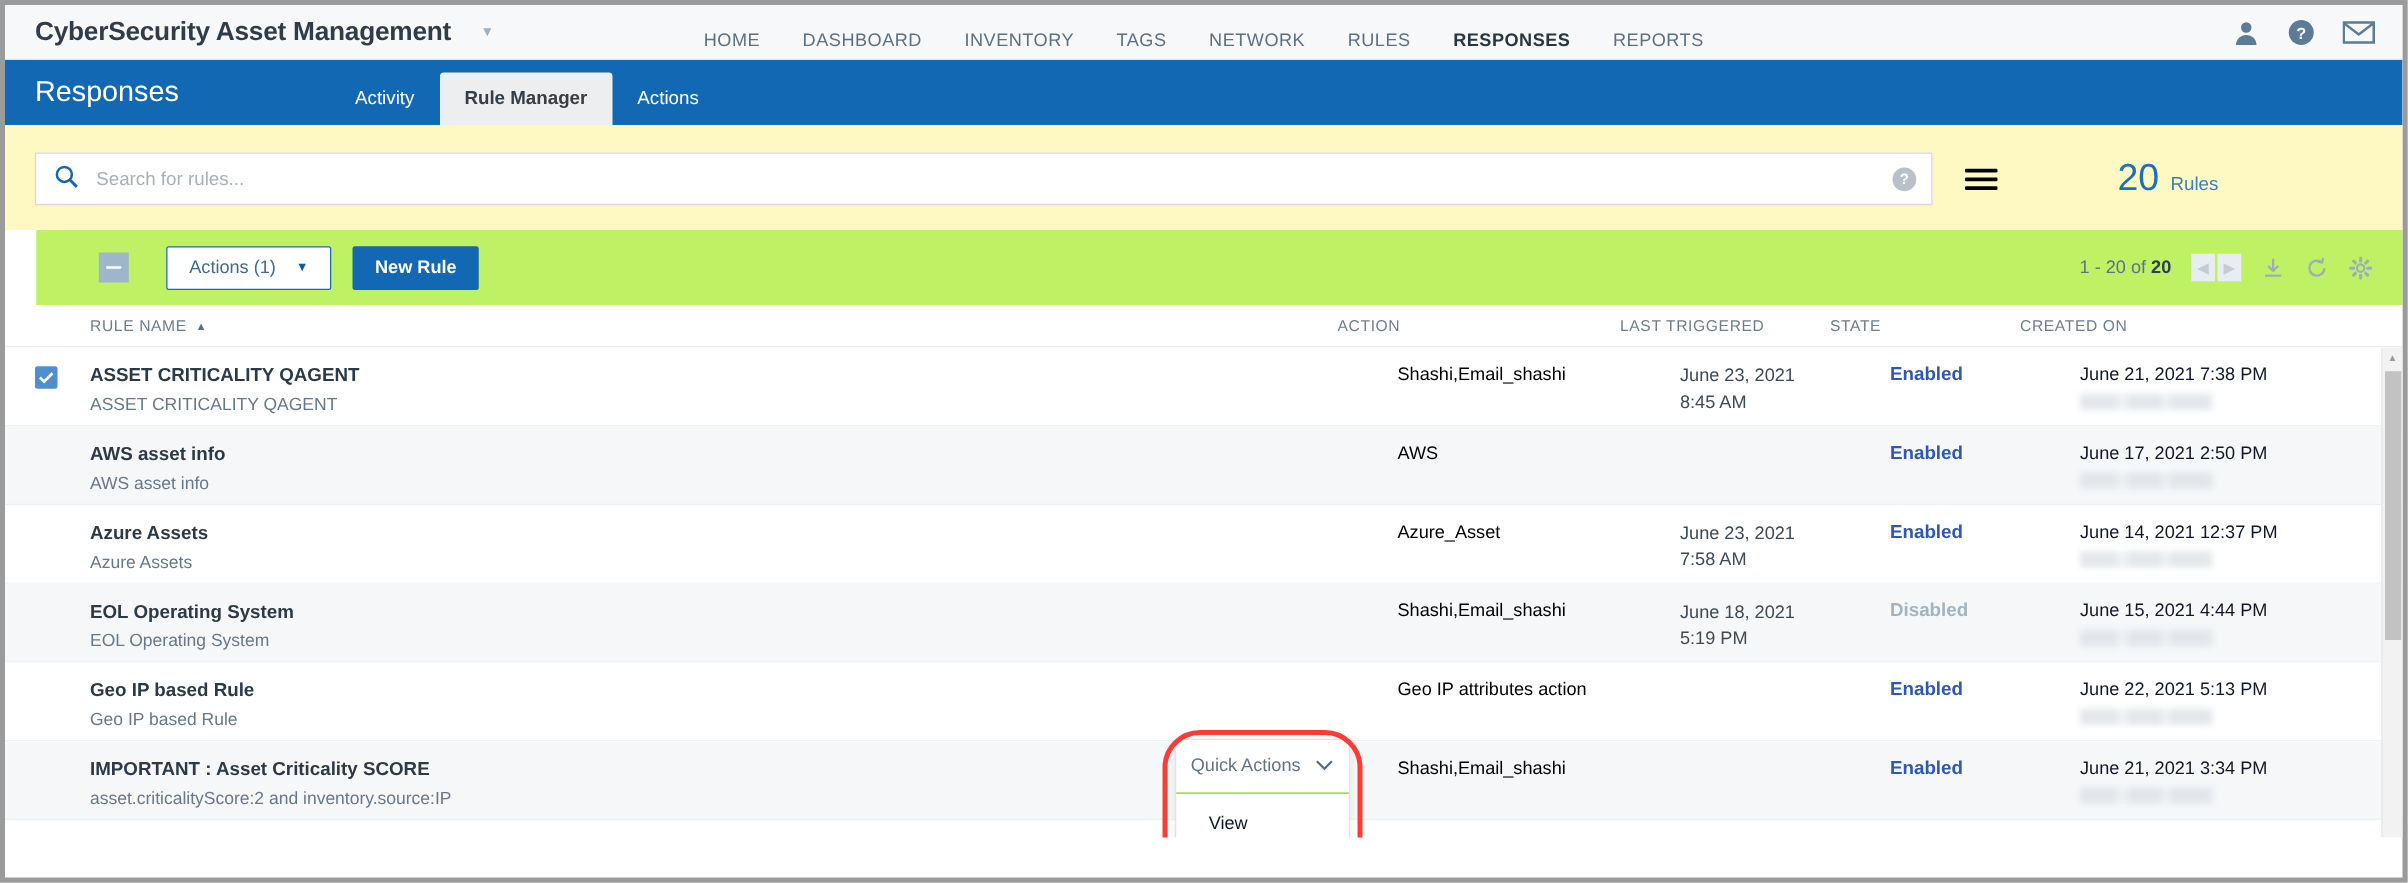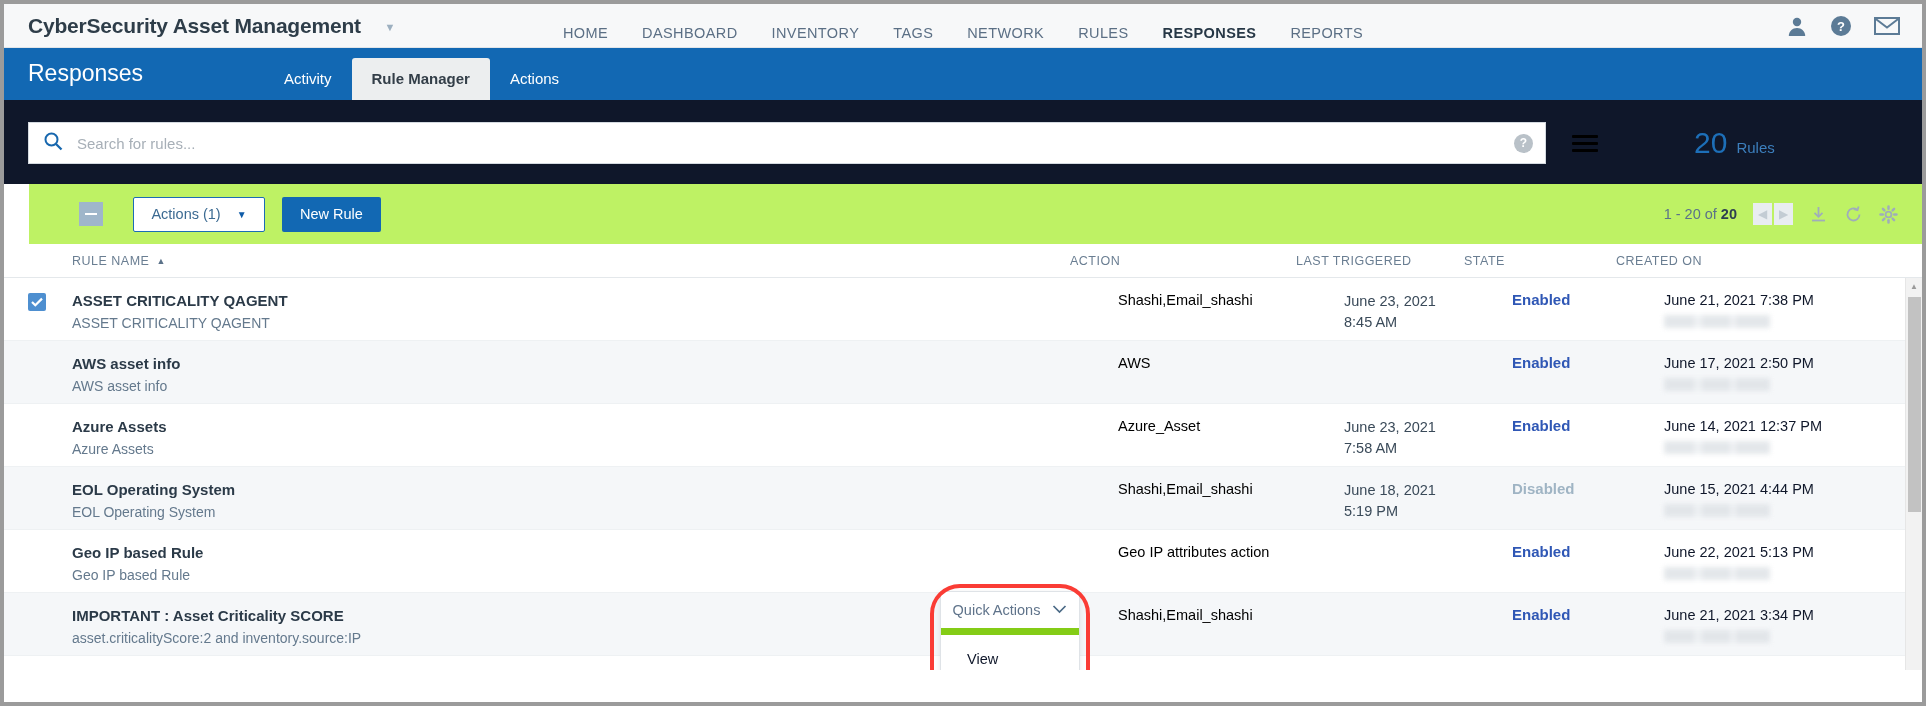--- a/index.html
+++ b/index.html
@@ -112,21 +112,21 @@
   }
   .tab.active {
     background: #eceeef;
     color: #333e48;
     font-weight: bold;
     border-radius: 3px 3px 0 0;
   }
 
   
   .searchzone {
-    background: #0f172a;
+    background: #fef9c3;
     padding: 22px 24px 20px 24px;
     display: flex;
     align-items: center;
   }
   .searchbox {
     flex: 1;
     max-width: 1518px;
     height: 42px;
     background: #ffffff;
     border: 1px solid #d4dae0;
@@ -224,21 +224,21 @@
     cursor: pointer;
     border-radius: 2px;
   }
   .actions-btn .car { font-size: 10px; color: #0f5ca8; }
   .newrule-btn {
     margin-left: 17px;
     height: 35px;
     background: #1268b3;
     color: #ffffff;
     font-size: 14.5px;
-    font-weight: normal;
+    font-weight: bold;
     display: flex;
     align-items: center;
     padding: 0 18px;
     border: none;
     cursor: pointer;
     border-radius: 2px;
     font-family: "Liberation Sans", sans-serif;
     text-align: center;
   }
   .pager {
@@ -364,21 +364,21 @@
   }
   .qa-head {
     height: 43px;
     display: flex;
     align-items: center;
     justify-content: center;
     gap: 12px;
     font-size: 14.5px;
     color: #5f7governance;
     color: #5f738a;
-    border-bottom: 7px solid #84cc16;
+    border-bottom: 1px solid #84cc16;
     cursor: pointer;
   }
   .qa-head .chev { font-size: 11px; color: #4b6urg; color: #4b6a86; }
   .qa-list { padding: 9px 0 12px 0; }
   .qa-item {
     padding: 0 0 0 26px;
     height: 30px;
     line-height: 30px;
     font-size: 14.5px;
     color: #0f172a;

